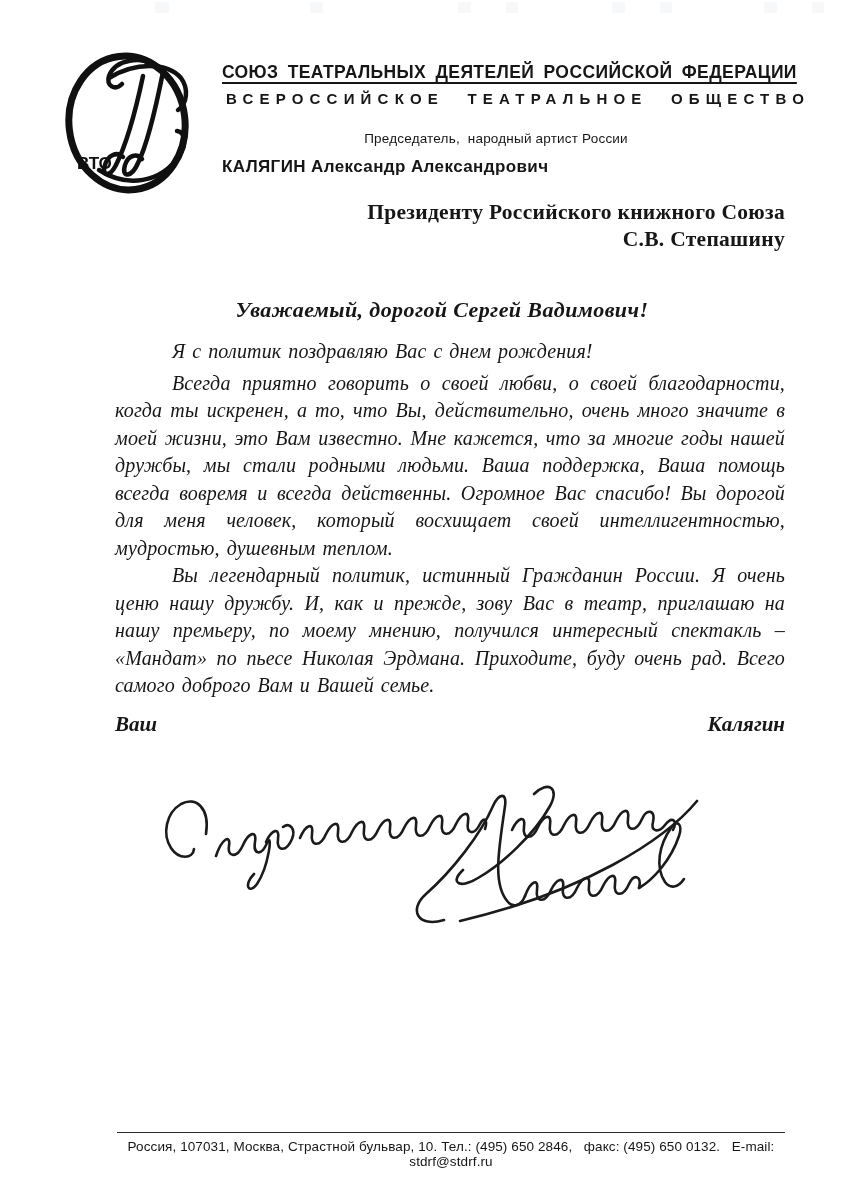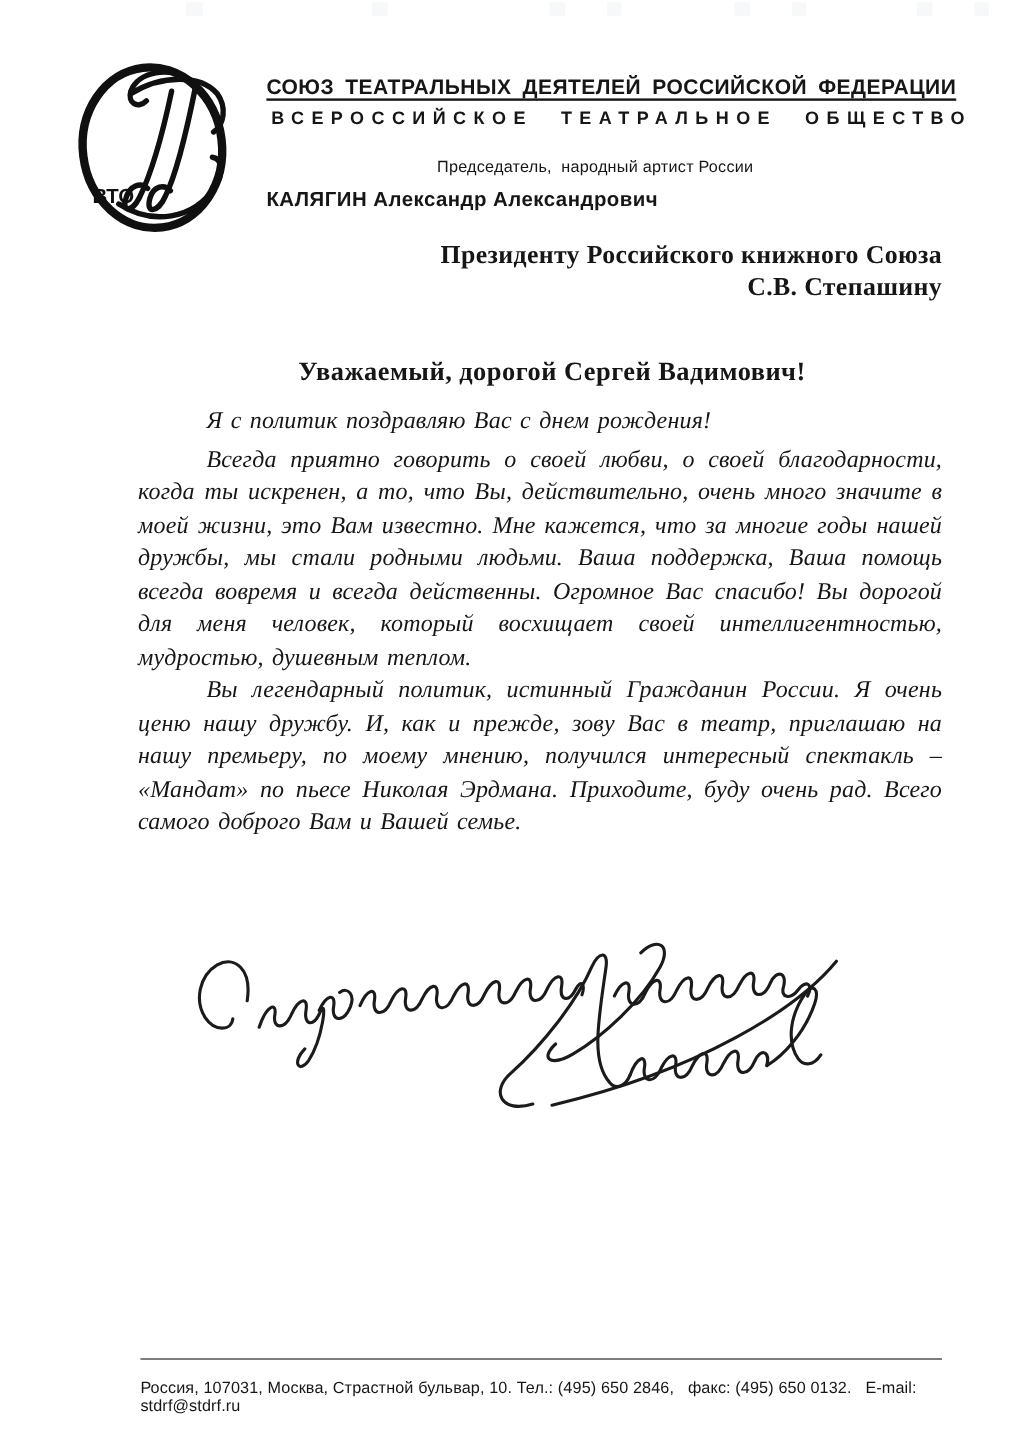--- a/index.html
+++ b/index.html
@@ -41,24 +41,24 @@
     font-size:17px;font-weight:bold;letter-spacing:0.4px;
   }
   .recipient{
     position:absolute;right:64px;top:199px;width:600px;
     text-align:right;
     font-family:"Liberation Serif",serif;
     font-weight:bold;
     font-size:21.5px;line-height:27px;letter-spacing:0.3px;
   }
   .salutation{
-    position:absolute;left:125px;top:297px;width:670px;
+    position:absolute;left:107px;top:297px;width:670px;
     text-align:center;
     font-family:"Liberation Serif",serif;
-    font-weight:bold;
+    font-style:italic;font-weight:bold;
     font-size:22px;letter-spacing:0.4px;
   }
   .body-text{
     position:absolute;left:115px;top:338px;width:670px;
     font-family:"Liberation Serif",serif;
     font-style:italic;
     font-size:20px;line-height:27.5px;
     text-align:justify;
     word-spacing:0.09em;letter-spacing:0.15px;
   }
@@ -73,21 +73,22 @@
   }
   .signature{position:absolute;left:160px;top:772px;width:550px;height:160px;}
   .signature svg{display:block;width:100%;height:100%;}
   .sig-stroke{fill:none;stroke:#1b1b1b;stroke-width:2.6;stroke-linecap:round;stroke-linejoin:round;}
   .logo-stroke{fill:none;stroke:#101010;stroke-linecap:round;stroke-linejoin:round;}
 
   
   .footer{
     position:absolute;left:117px;top:1132px;width:668px;
     border-top:1.6px solid #2a2a2a;
-    padding-top:16px;
+    padding-top:6px;
+    text-align:center;
     font-size:13.5px;letter-spacing:0.1px;
     white-space:pre-wrap;
   }
 </style>
 </head>
 <body>
 
 <div class="page">
 
   <div class="artifact" style="left:155px;width:14px"></div>
@@ -125,20 +126,24 @@
   </div>
 
   <div class="salutation">Уважаемый, дорогой Сергей Вадимович!</div>
 
   <div class="body-text">
     <p class="first-para">Я с политик поздравляю Вас с днем рождения!</p>
     <p>Всегда приятно говорить о своей любви, о своей благодарности, когда ты искренен, а то, что Вы, действительно, очень много значите в моей жизни, это Вам известно. Мне кажется, что за многие годы нашей дружбы, мы стали родными людьми. Ваша поддержка, Ваша помощь всегда вовремя и всегда действенны. Огромное Вас спасибо! Вы дорогой для меня человек, который восхищает своей интеллигентностью, мудростью, душевным теплом.</p>
     <p>Вы легендарный политик, истинный Гражданин России. Я очень ценю нашу дружбу. И, как и прежде, зову Вас в театр, приглашаю на нашу премьеру, по моему мнению, получился интересный спектакль – «Мандат» по пьесе Николая Эрдмана. Приходите, буду очень рад. Всего самого доброго Вам и Вашей семье.</p>
   </div>
 
+  <div class="closing">
+    <span>Ваш</span>
+    <span>Калягин</span>
+  </div>
 
   <div class="signature" aria-label="handwritten: С глубочайшим уважением, Калягин">
     <svg viewBox="0 0 550 160">
 
       <path class="sig-stroke" d="M46,62 C50,36 36,24 21,32 C6,41 2,62 11,76 C19,88 33,87 34,77"></path>
 
       <path class="sig-stroke" d="M56,84 C62,66 71,62 69,74 C67,85 77,87 83,73 C89,60 97,58 95,70 C93,82 101,85 107,71 C113,58 109,94 97,112 C89,123 83,113 94,102"></path>
       <path class="sig-stroke" d="M106,70 C112,57 120,55 118,67 C116,79 126,81 132,67 C136,57 130,50 123,55"></path>
       <path class="sig-stroke" d="M140,66 C146,52 154,50 152,62 C150,74 160,76 166,62 C172,50 180,48 178,60 C176,72 186,74 192,60 C198,48 206,46 204,58 C202,70 212,72 218,58 C224,46 232,44 230,56 C228,68 238,70 244,56 C250,44 258,42 256,54 C254,66 264,68 270,54 C276,42 284,40 282,52 C280,64 290,66 296,52 C302,40 310,38 308,50 C306,62 314,64 320,52 C324,44 328,48 325,57"></path>
 

